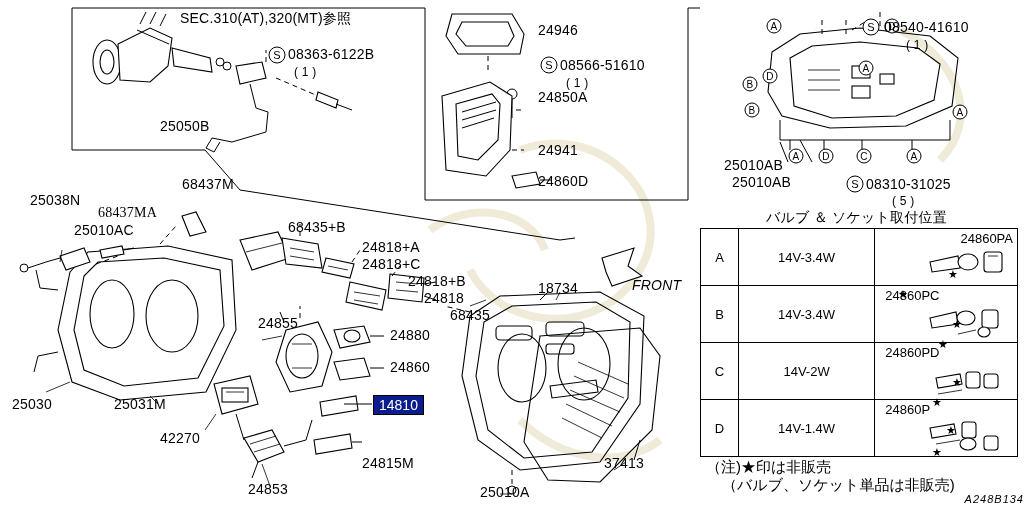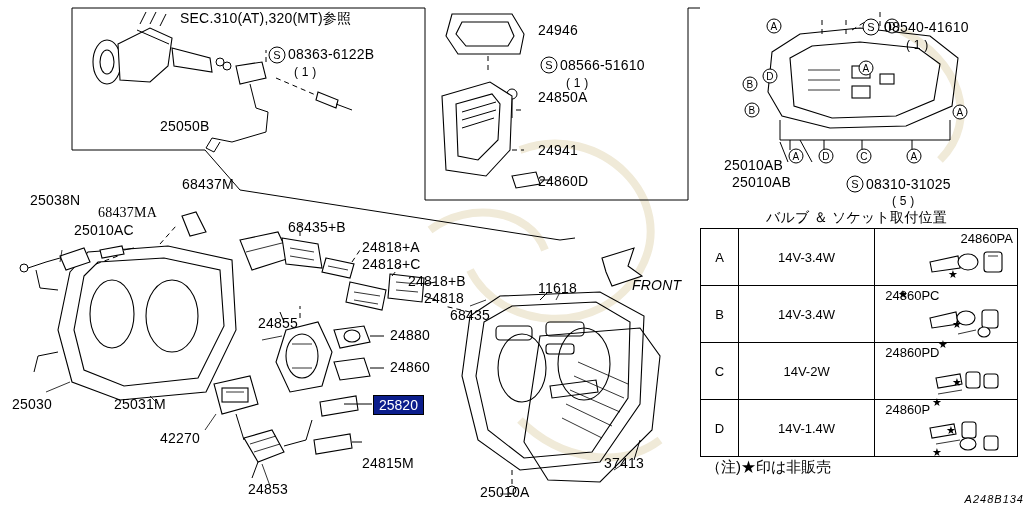--- a/index.html
+++ b/index.html
@@ -372,30 +372,30 @@
   <div class="lbl" style="left:362px;top:256px;">24818+C</div>
   <div class="lbl" style="left:400px;top:273px;margin-left:8px;">24818+B</div>
   <div class="lbl" style="left:424px;top:290px;">24818</div>
   <div class="lbl" style="left:450px;top:307px;">68435</div>
 
   <div class="lbl" style="left:30px;top:192px;">25038N</div>
   <div class="lbl" style="left:74px;top:222px;">25010AC</div>
   <div class="lbl" style="left:258px;top:315px;">24855</div>
   <div class="lbl" style="left:390px;top:327px;">24880</div>
   <div class="lbl" style="left:390px;top:359px;">24860</div>
-  <div class="lbl" style="left:538px;top:280px;">11618</div>
+  <div class="lbl" style="left:538px;top:280px;">18734</div>
   <div class="lbl" style="left:12px;top:396px;">25030</div>
   <div class="lbl" style="left:114px;top:396px;">25031M</div>
   <div class="lbl" style="left:160px;top:430px;">42270</div>
   <div class="lbl" style="left:248px;top:481px;">24853</div>
   <div class="lbl" style="left:362px;top:455px;">24815M</div>
   <div class="lbl" style="left:480px;top:484px;">25010A</div>
   <div class="lbl" style="left:604px;top:455px;">37413</div>
 
-  <div class="hl" style="left:373px;top:395px;">25820</div>
+  <div class="hl" style="left:373px;top:395px;">14810</div>
 
   <div class="lbl" style="left:632px;top:277px;font-style:italic;">FRONT</div>
 
   <div class="lbl" style="left:766px;top:209px;">バルブ ＆ ソケット取付位置</div>
 
   <table class="tbl" style="left:700px;top:228px;width:318px;">
     <tbody>
     <tr>
       <td style="height:52px;">A</td>
       <td>14V-3.4W</td>
@@ -422,15 +422,16 @@
   <div class="lbl star" style="left:948px;top:268px;">★</div>
   <div class="lbl star" style="left:898px;top:288px;">★</div>
   <div class="lbl star" style="left:952px;top:318px;">★</div>
   <div class="lbl star" style="left:938px;top:338px;">★</div>
   <div class="lbl star" style="left:952px;top:376px;">★</div>
   <div class="lbl star" style="left:932px;top:396px;">★</div>
   <div class="lbl star" style="left:946px;top:424px;">★</div>
   <div class="lbl star" style="left:932px;top:446px;">★</div>
 
   <div class="note" style="left:706px;top:458px;">（注)★印は非販売</div>
+  <div class="note" style="left:722px;top:476px;">（バルブ、ソケット単品は非販売)</div>
 
   <div class="fno">A248B134</div>
 </div>
 
 </body></html>

